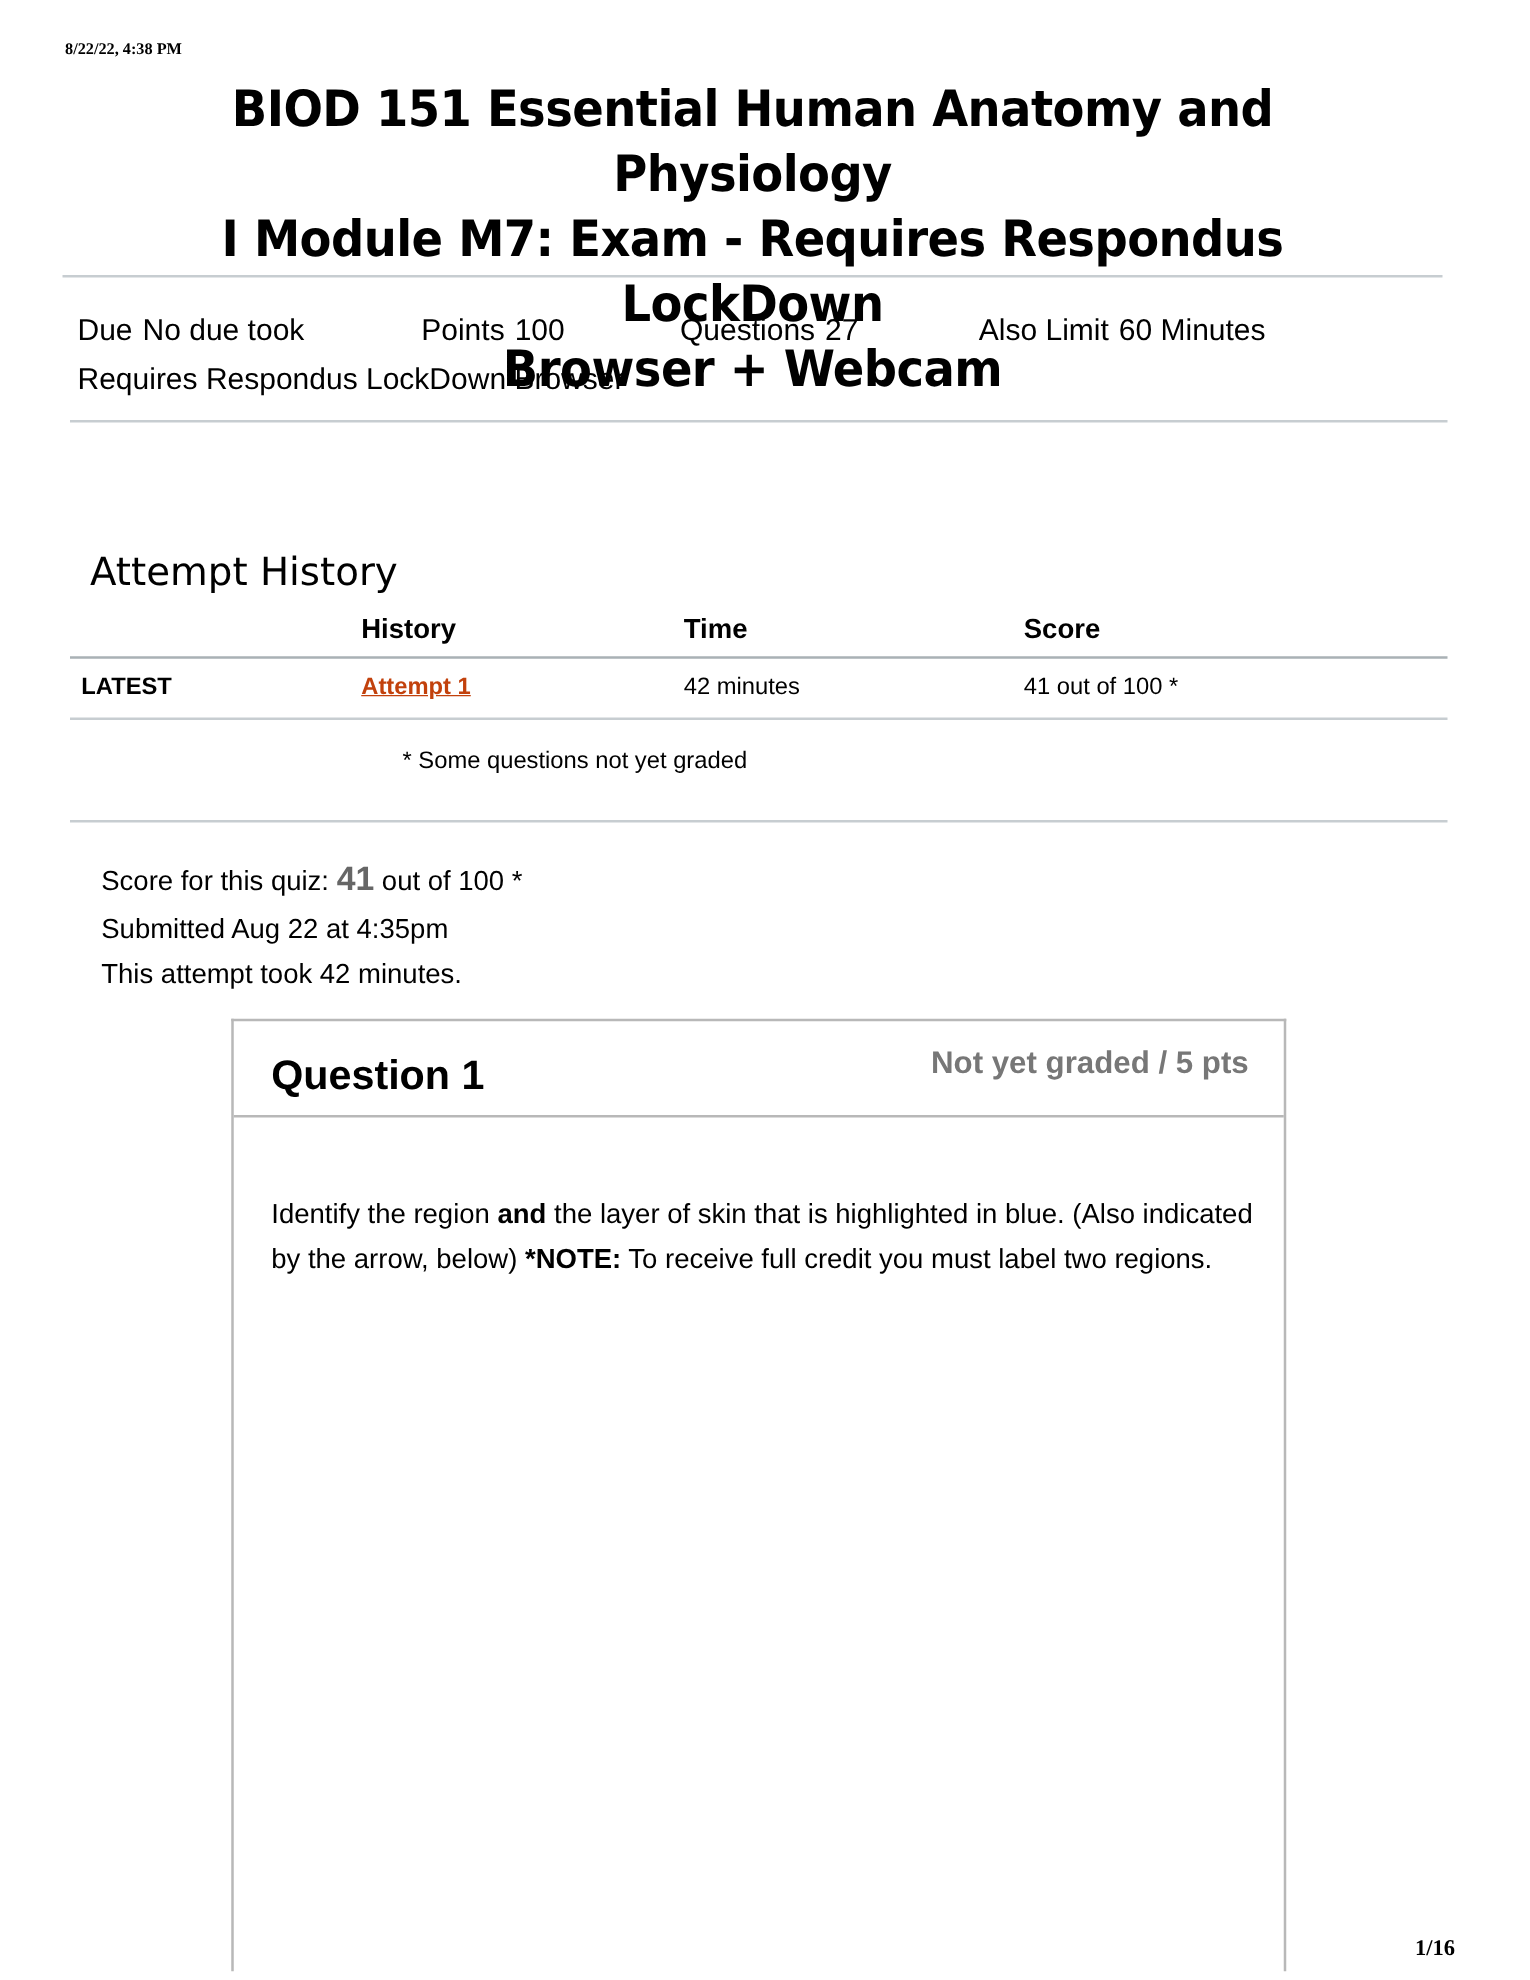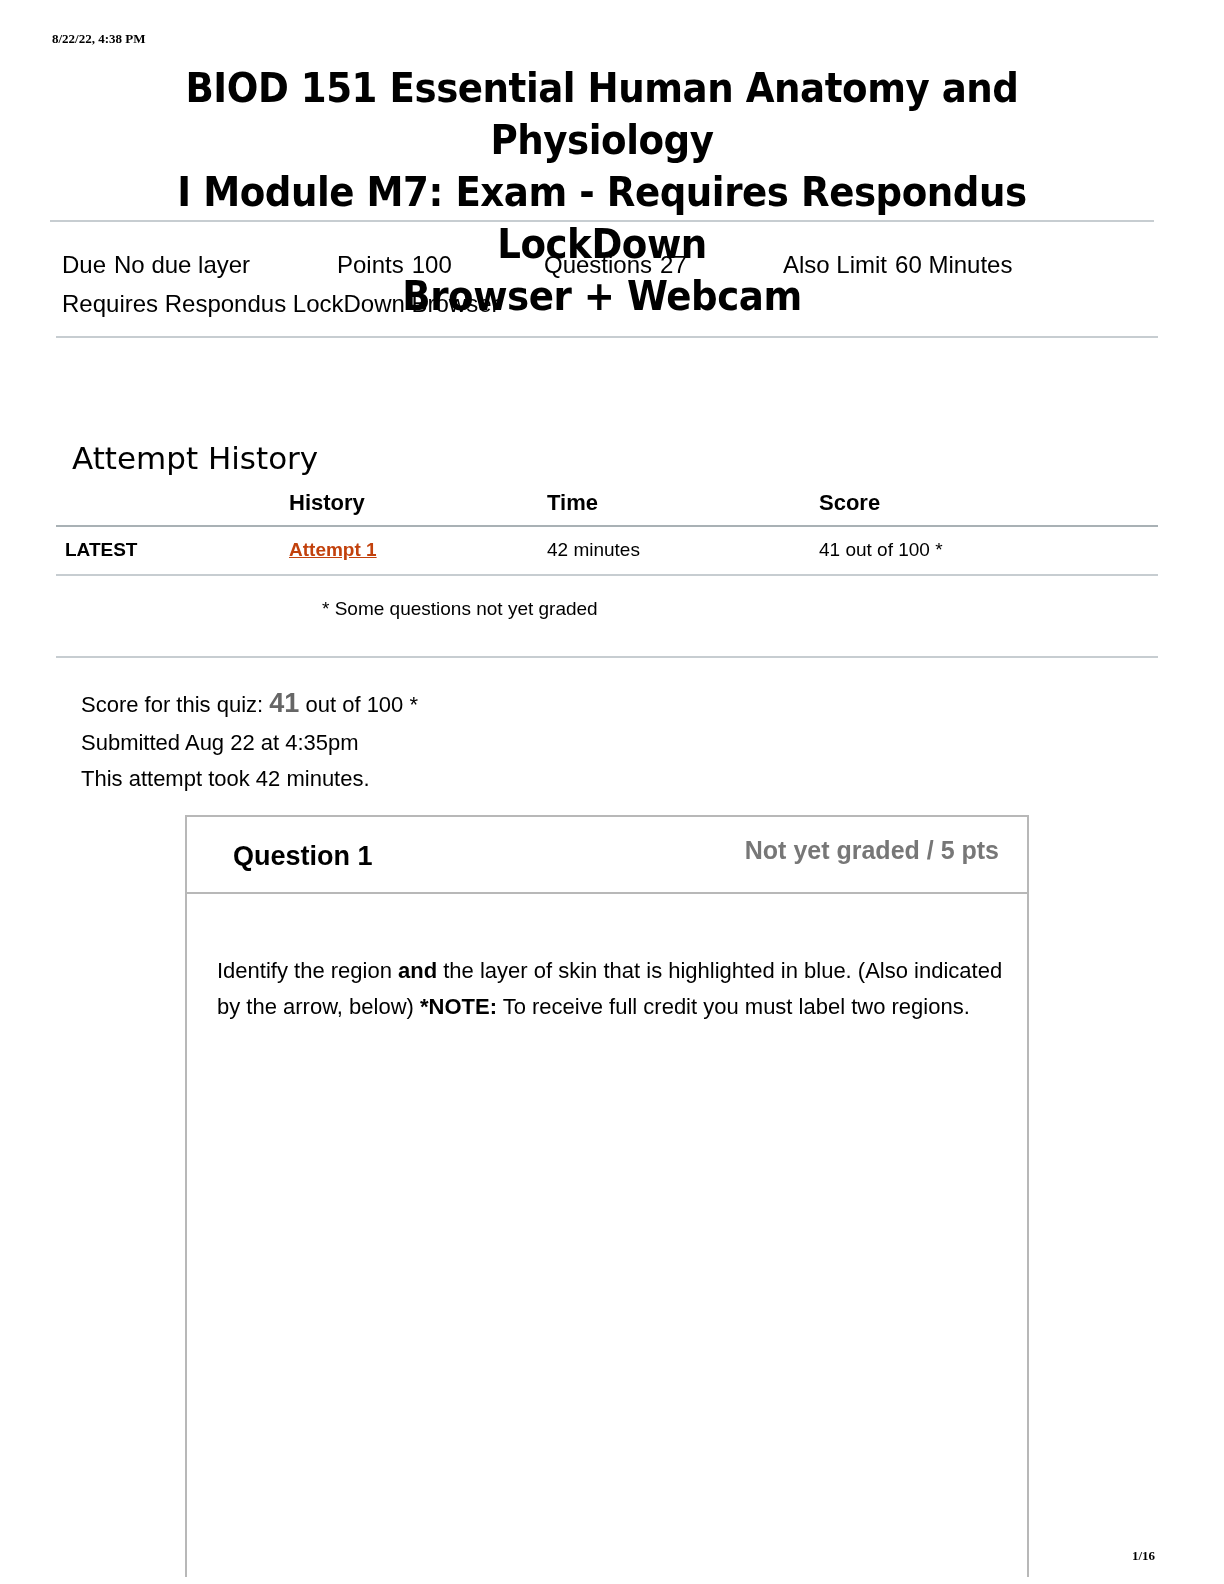--- a/index.html
+++ b/index.html
@@ -14,41 +14,41 @@
   .section-title { position: absolute; left: 56px; top: 424px; font-family: "DejaVu Sans", sans-serif; font-size: 31px; font-weight: normal; margin: 16px; }
   .th { position: absolute; top: 490px; font-weight: bold; font-size: 22px; }
   .td { position: absolute; top: 539px; font-size: 19px; }
   .td.bold { font-weight: bold; }
   .attempt-link { color: #c2410c; text-decoration: underline; font-weight: bold; cursor: pointer; }
   .footnote { position: absolute; left: 322px; top: 598px; font-size: 19px; }
   .summary { position: absolute; left: 81px; font-size: 22px; white-space: nowrap; }
   .summary .big { font-size: 27px; font-weight: bold; color: #666; }
   .question-box { position: absolute; left: 185px; top: 815px; width: 840px; height: 760px; border: 2px solid #b8b8b8; border-bottom: none; }
   .question-header { position: absolute; left: 0; top: 0; width: 840px; height: 75px; border-bottom: 2px solid #b8b8b8; }
-  .question-name { position: absolute; left: 46px; top: 24px; font-size: 27px; font-weight: bold; }
+  .question-name { position: absolute; left: 30px; top: 24px; font-size: 33px; font-weight: bold; }
   .question-points { position: absolute; right: 28px; top: 19px; font-size: 25px; font-weight: bold; color: #777; }
   .question-text { position: absolute; left: 30px; top: 136px; width: 790px; font-size: 22px; line-height: 36px; }
-  .page-number { position: absolute; left: 1132px; top: 1548px; font-family: "Liberation Serif", serif; font-size: 13px; font-weight: bold; }
+  .page-number { position: absolute; left: 1132px; top: 1548px; font-family: "Liberation Serif", serif; font-size: 18px; font-weight: bold; }
 </style>
 </head>
 <body>
 
 <div class="print-header">8/22/22, 4:38 PM</div>
 
 <h1 class="page-title">
   <span>BIOD 151 Essential Human Anatomy and Physiology</span><br>
   <span>I Module M7: Exam - Requires Respondus LockDown</span><br>
   <span>Browser + Webcam</span>
 </h1>
 
 <div class="rule" style="left:50px; top:220px; width:1104px;"></div>
 
 <div class="meta">
   <div class="item" style="left:0;">
-    <span class="k">Due</span><span>No due layer</span>
+    <span class="k">Due</span><span>No due took</span>
   </div>
   <div class="item" style="left:275px;">
     <span class="k">Points</span><span>100</span>
   </div>
   <div class="item" style="left:482px;">
     <span class="k">Questions</span><span>27</span>
   </div>
   <div class="item" style="left:721px;">
     <span class="k">Also Limit</span><span>60 Minutes</span>
   </div>

